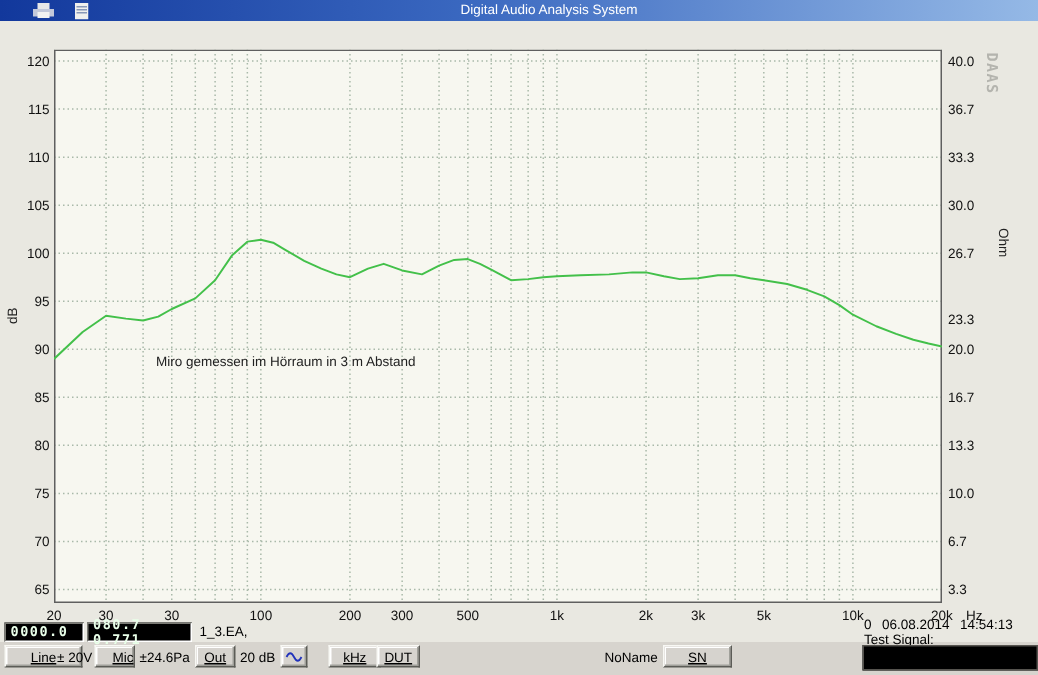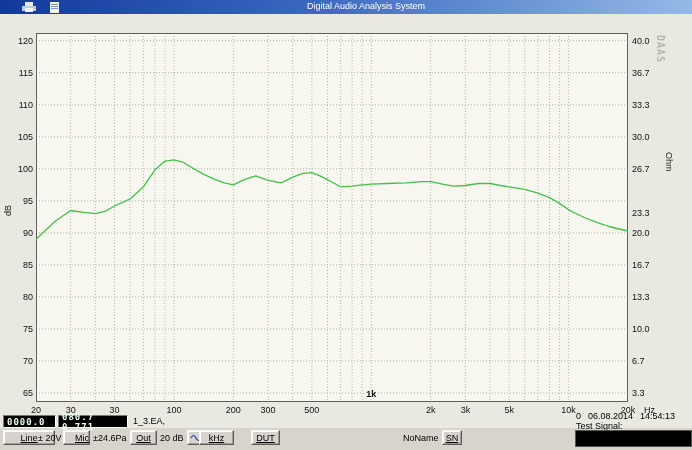--- a/index.html
+++ b/index.html
@@ -156,32 +156,33 @@
       <div class="ytick right" style="top: 388.031px;">3.3</div>
     </div>
   <div id="xlabels">
       <div class="xtick" style="left: 20px; top: 405px;">20</div>
       <div class="xtick" style="left: 54.7487px; top: 405px;">30</div>
       <div class="xtick" style="left: 98.5268px; top: 405px;">30</div>
       <div class="xtick" style="left: 157.93px; top: 405px;">100</div>
       <div class="xtick" style="left: 217.333px; top: 405px;">200</div>
       <div class="xtick" style="left: 252.082px; top: 405px;">300</div>
       <div class="xtick" style="left: 295.86px; top: 405px;">500</div>
-      <div class="xtick" style="left: 355.263px; top: 389px; font-weight: bold;">1k</div>
+      <div class="xtick" style="left: 355.263px; top: 405px;">1k</div>
       <div class="xtick" style="left: 414.667px; top: 405px;">2k</div>
       <div class="xtick" style="left: 449.415px; top: 405px;">3k</div>
       <div class="xtick" style="left: 493.193px; top: 405px;">5k</div>
       <div class="xtick" style="left: 552.597px; top: 405px;">10k</div>
       <div class="xtick" style="left: 612px; top: 405px;">20k</div>
     </div>
 
   <div class="axis-unit">Hz</div>
   <div class="vlabel db">dB</div>
   <div class="vlabel ohm">Ohm</div>
   <div class="vlabel daas">DAAS</div>
+  <div class="annotation">Miro gemessen im Hörraum in 3 m Abstand</div>
 
   <div class="lcd lcd1">0000.0</div>
   <div class="lcd lcd2">080.7 0.771</div>
   <div class="filelabel">1_3.EA,</div>
 
   <div class="daterow">
     <span>0</span>
     <span>06.08.2014</span>
     <span>14:54:13</span>
   </div>
@@ -192,19 +193,19 @@
   <span class="tlabel" style="left:38px;">± 20V</span>
   <button class="btn" style="left:63px;width:27px;padding-left:11px;">Mic</button>
   <span class="tlabel" style="left:93px;">±24.6Pa</span>
   <button class="btn" style="left:130px;width:27px;">Out</button>
   <span class="tlabel" style="left:160px;">20 dB</span>
   <button class="btn" style="left:187px;width:18px;">
     <svg width="12" height="9">
         <path d="M1 5 Q3.5 0 6 5 T11 5" stroke="#2233bb" stroke-width="1.2" fill="none"></path>
       </svg>
   </button>
-  <button class="btn" style="left:199px;width:35px;">kHz</button>
+  <button class="btn" style="left:219px;width:35px;">kHz</button>
   <span class="tlabel" style="left:238px;margin-top:24px;">48</span>
   <button class="btn" style="left:251px;width:29px;">DUT</button>
   <span class="tlabel" style="left:403px;">NoName</span>
-  <button class="btn" style="left:442px;width:20px;">SN</button>
+  <button class="btn" style="left:442px;width:46px;">SN</button>
 
 </div>
 
 </body></html>

